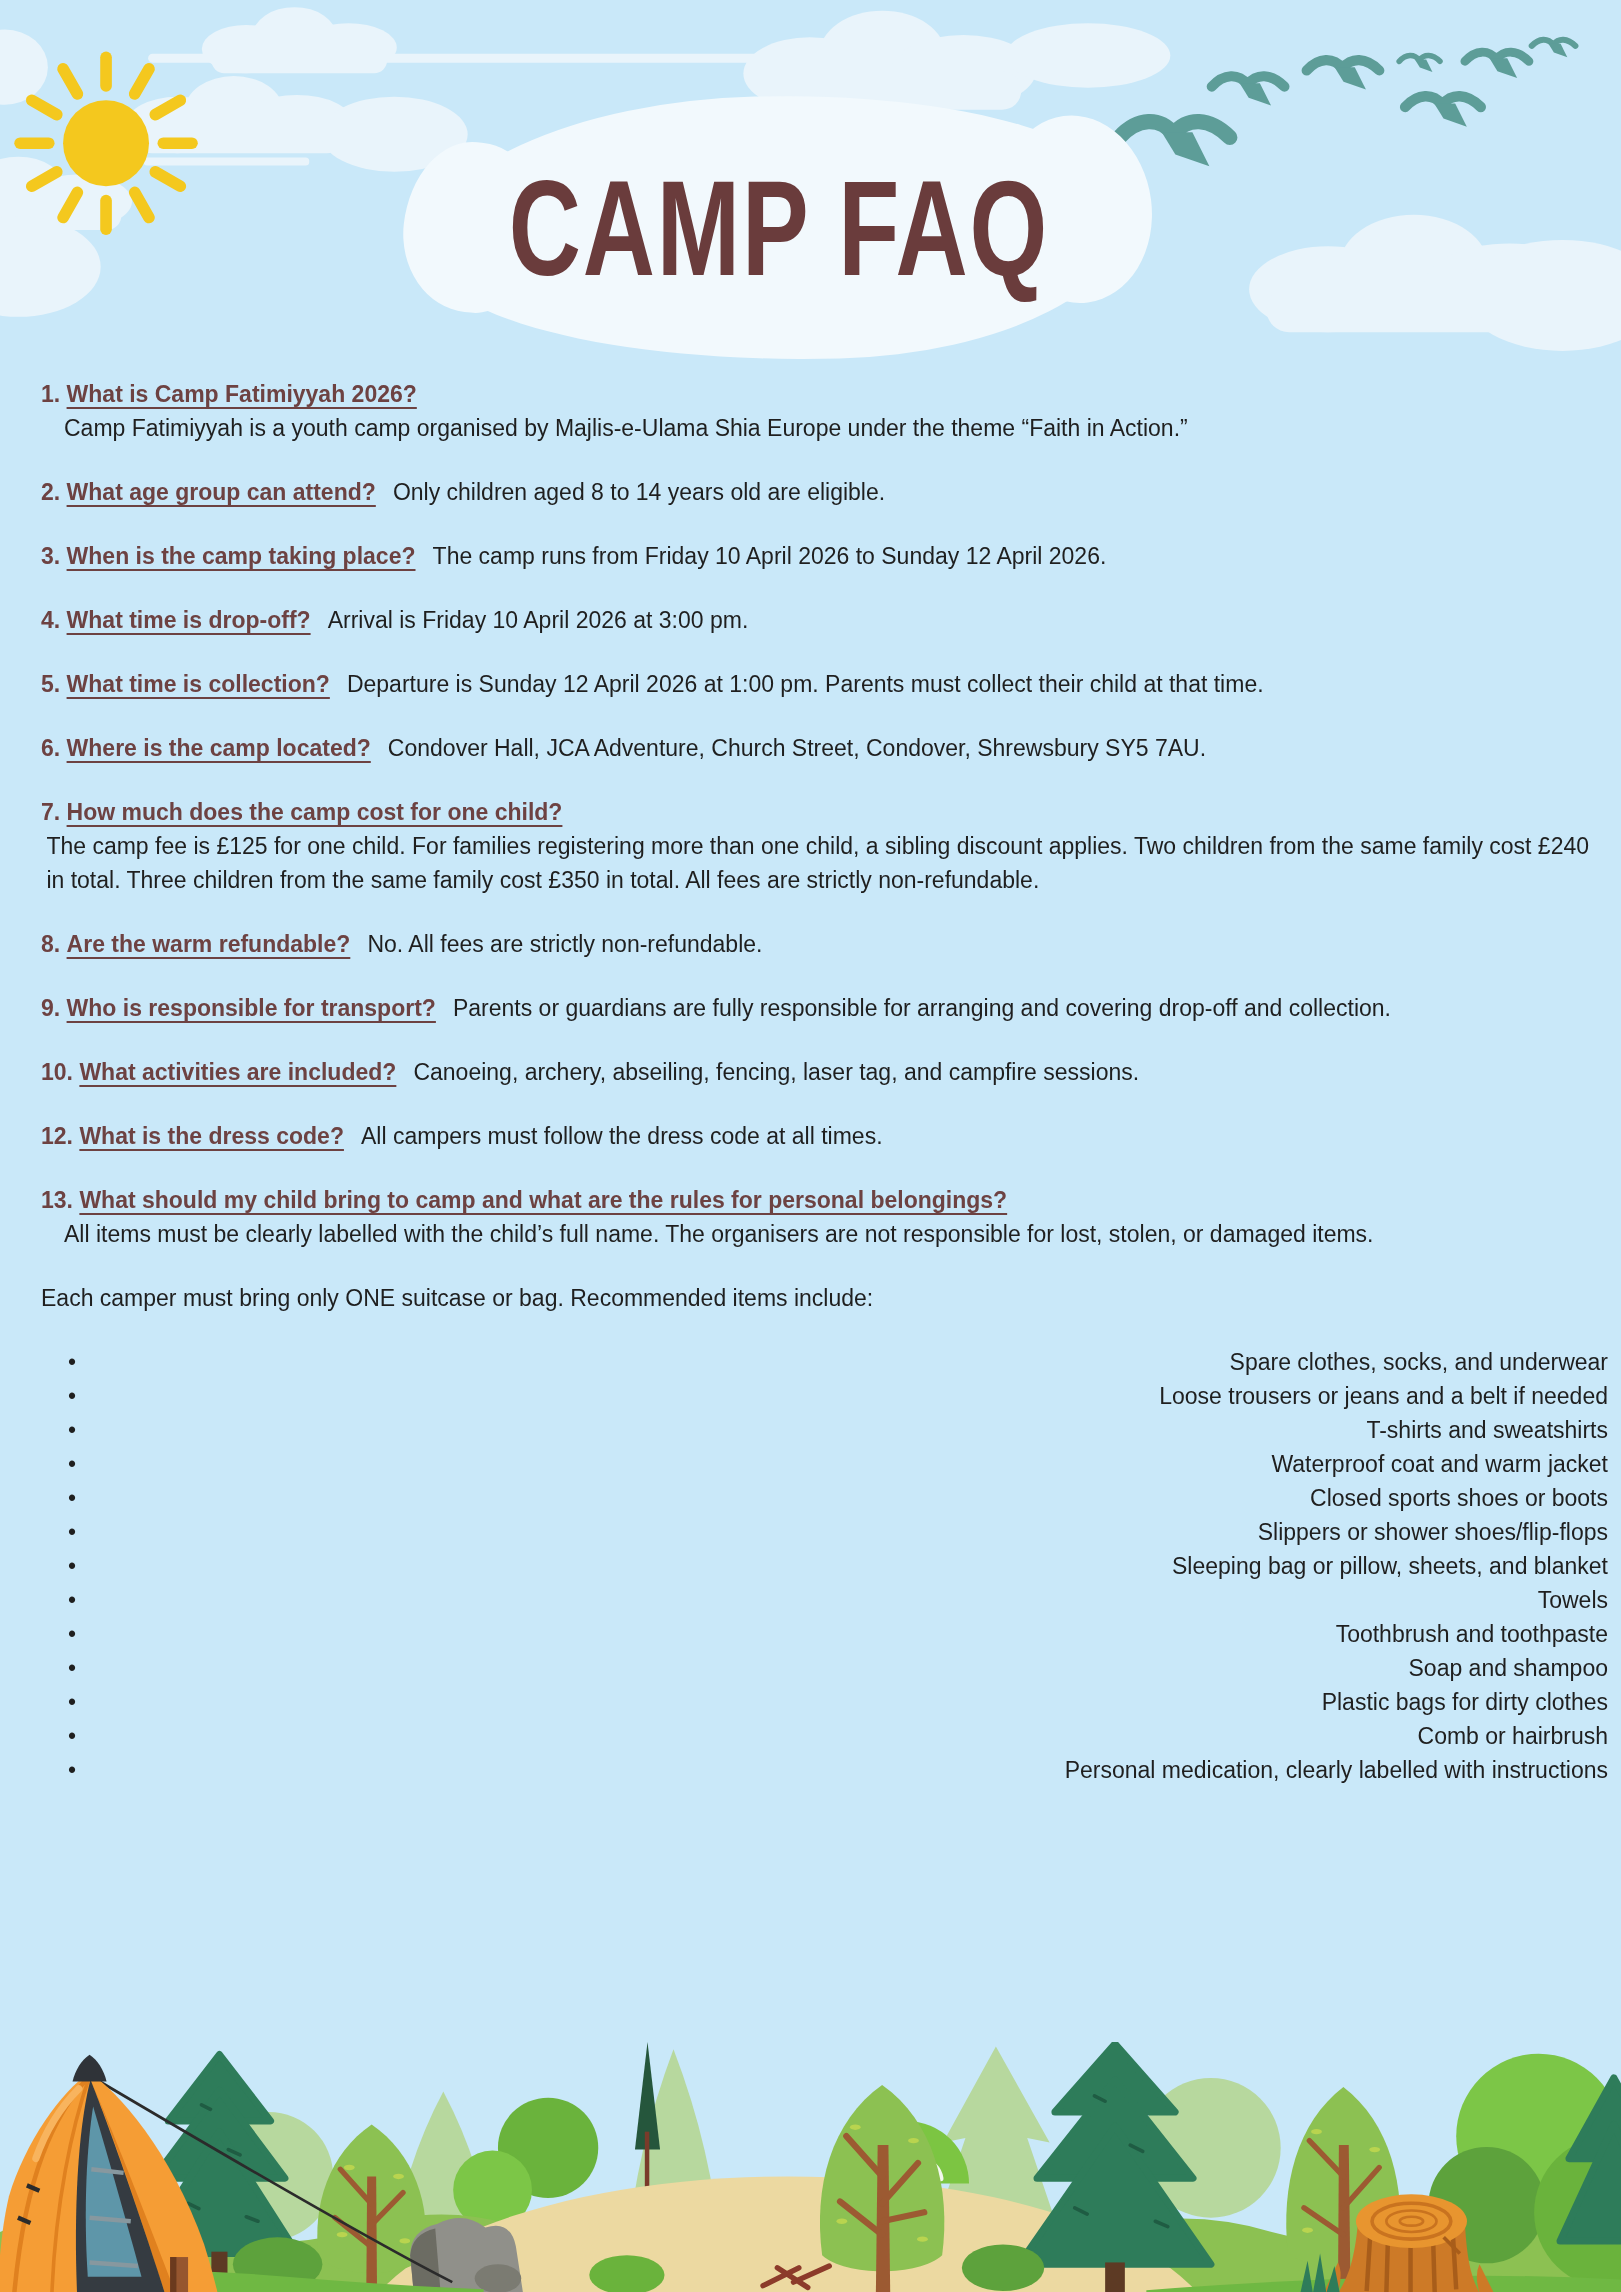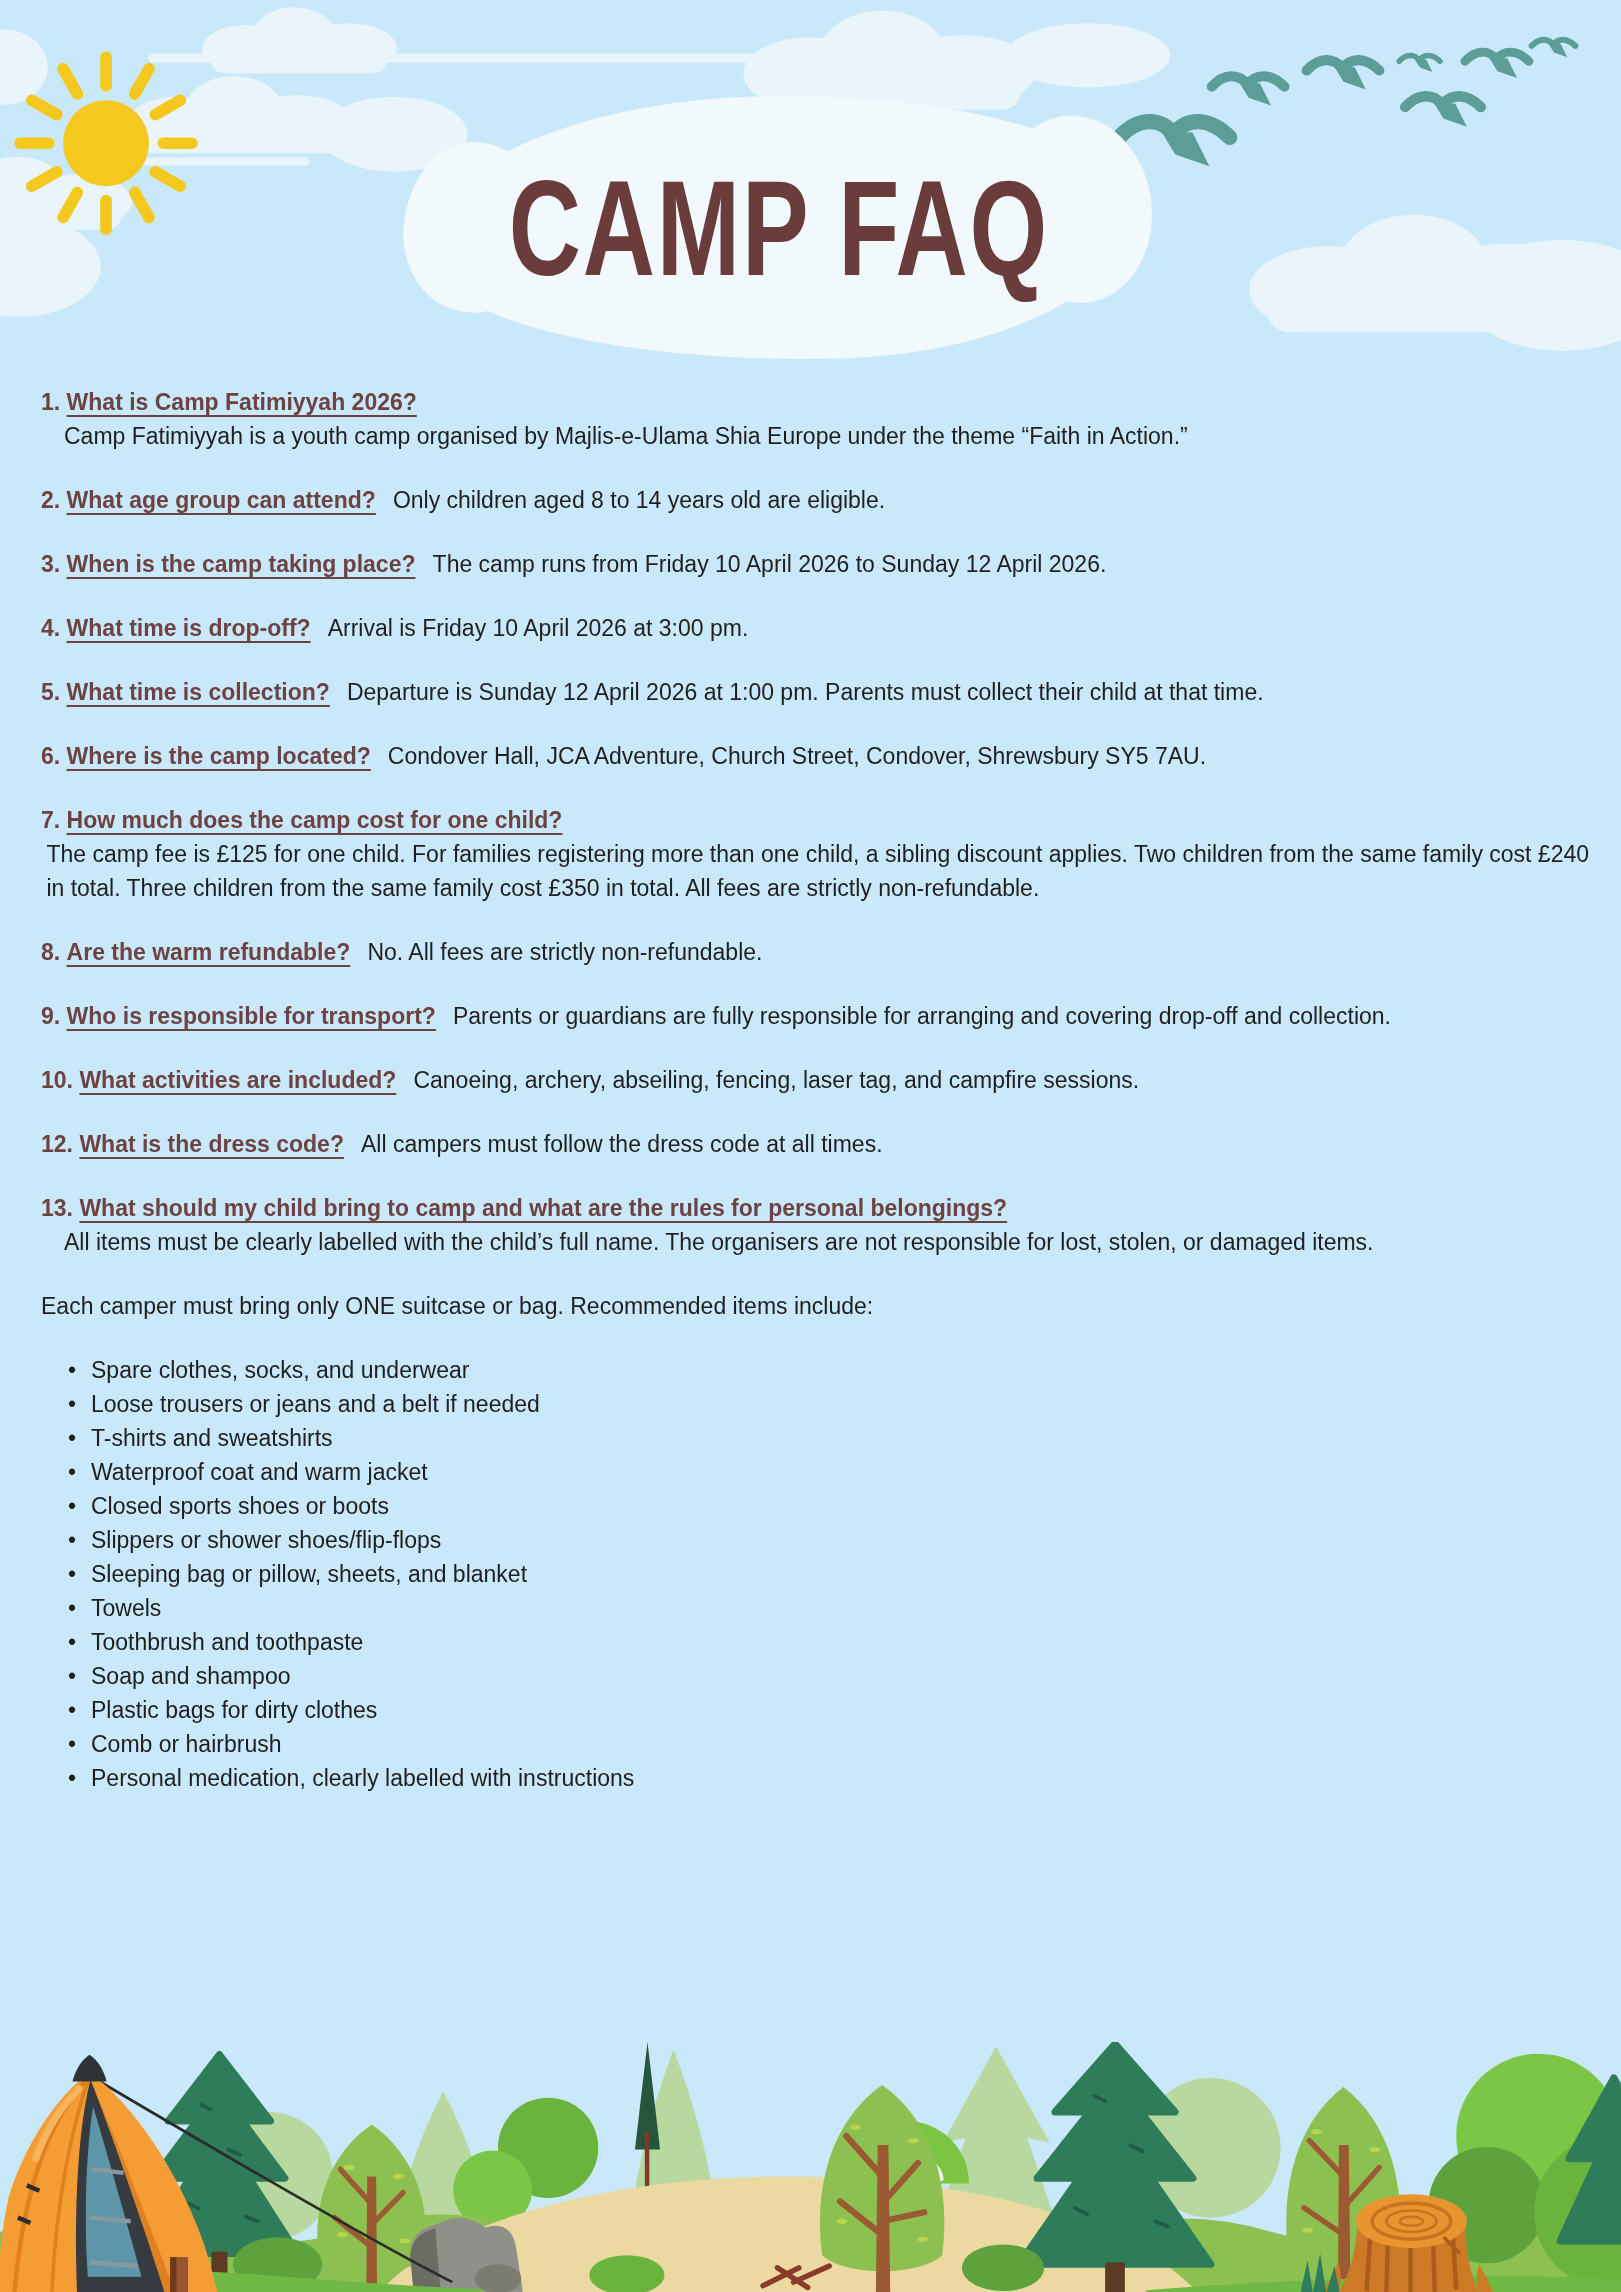--- a/index.html
+++ b/index.html
@@ -26,28 +26,28 @@
     background:#f2f9fd; border-radius:50%; transform:rotate(-6deg);
   }
   .title {
     position:relative; margin:0; color:#6a3c3c; font-size:100px; font-weight:800;
     letter-spacing:1.8px; transform:scaleY(1.35); white-space:nowrap;
   }
   .content {
     position:absolute; top:369px; left:41px; width:1567px; z-index:3;
     font-size:23px; line-height:34px; color:#1f1f1f;
   }
-  .faq-item { margin:16px 0 30px 0; }
+  .faq-item { margin:8px 0 30px 0; }
   .qnum, .qtext { color:#6d4242; font-weight:bold; }
   .qtext { text-decoration:underline; text-decoration-thickness:2.2px; text-underline-offset:4.5px; }
   .ans-inline { margin-left:10.7px; }
   .ans-block { display:block; padding-left:23px; }
   .ans-block.tight { padding-left:5.4px; }
   .para { margin:0 0 30px 0; }
-  .packing-list { list-style:none; margin:0; padding:0 0 0 27px; }
+  .packing-list { list-style:none; margin:0; padding:0 0 0 27px;text-align:right; }
   .packing-list li { position:relative; padding-left:23px; }
   .packing-list li::before { content:"\2022"; position:absolute; left:0; top:0; }
   .scene { position:absolute; bottom:0; left:0; z-index:2; }
 </style>
 </head>
 <body>
 
 <div class="page">
 
   <svg class="sky" width="1621" height="734" viewBox="0 0 1810 820">

